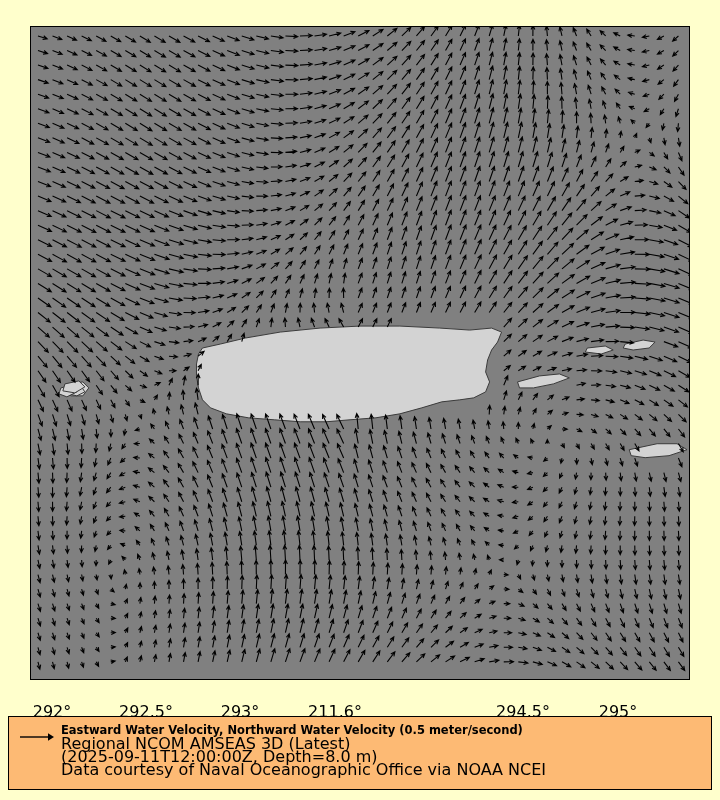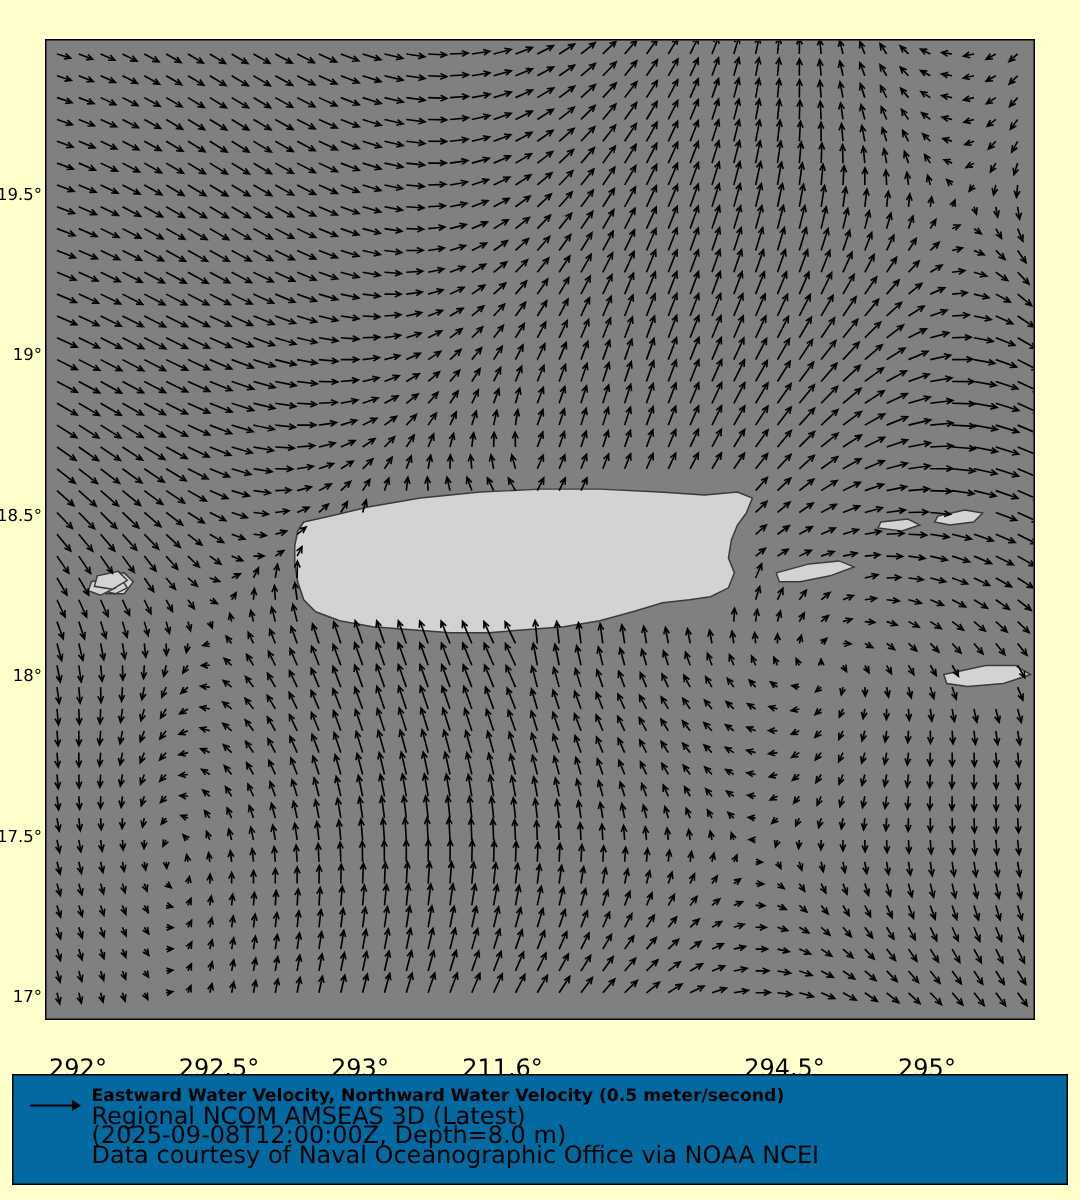--- a/index.html
+++ b/index.html
@@ -74,21 +74,21 @@
   }
   
   #legend {
     position: absolute;
     left: 8px;
     top: 716px;
     width: 704px;
     height: 74px;
     border: 1px solid #000;
     box-sizing: border-box;
-    background: #0369a1;
+    background: #fdba74;
   }
   #legend-arrow {
     position: absolute;
     left: 10px;
     top: 14px;
     width: 36px;
     height: 12px;
   }
   #legend-text {
     position: absolute;
@@ -108,28 +108,20 @@
     color: #000;
     line-height: 13px;
     white-space: nowrap;
   }
 </style>
 </head>
 <body>
 
 <div id="page">
 
-  <div id="y-axis">
-    <div class="ytick" style="top:99px;">19.5°</div>
-    <div class="ytick" style="top:206px;">19°</div>
-    <div class="ytick" style="top:313px;">18.5°</div>
-    <div class="ytick" style="top:420px;">18°</div>
-    <div class="ytick" style="top:527px;">17.5°</div>
-    <div class="ytick" style="top:634px;">17°</div>
-  </div>
 
   <div id="map-frame">
 
     <svg id="land-layer" viewBox="0 0 660 654" preserveAspectRatio="none">
 
       <path fill="#d3d3d3" stroke="#3a3a3a" stroke-width="1" d="
         M172,322 L190,318 L215,312 L250,306 L290,302 L330,300 L370,300 L410,302 L440,304
         L462,302 L472,306 L468,316 L462,324 L458,334 L456,346 L460,356 L456,366 L444,372
         L430,374 L412,376 L392,382 L370,388 L346,392 L320,394 L296,396 L270,396 L244,394
         L218,392 L196,388 L180,382 L172,374 L168,362 L166,350 L166,338 L168,328 Z"></path>
@@ -2020,18 +2012,18 @@
   </div>
 
   <div id="legend">
     <svg id="legend-arrow" viewBox="0 0 36 12">
       <line x1="1" y1="6" x2="29" y2="6" stroke="#000" stroke-width="1.4"></line>
       <path d="M29,2.2 L35,6 L29,9.8 z" fill="#000"></path>
     </svg>
     <div id="legend-text">
       <div id="legend-title">Eastward Water Velocity, Northward Water Velocity (0.5 meter/second)</div>
       <div class="legend-sub">Regional NCOM AMSEAS 3D (Latest)</div>
-      <div class="legend-sub">(2025-09-08T12:00:00Z, Depth=8.0 m)</div>
+      <div class="legend-sub">(2025-09-11T12:00:00Z, Depth=8.0 m)</div>
       <div class="legend-sub">Data courtesy of Naval Oceanographic Office via NOAA NCEI</div>
     </div>
   </div>
 
 </div>
 
 </body></html>

